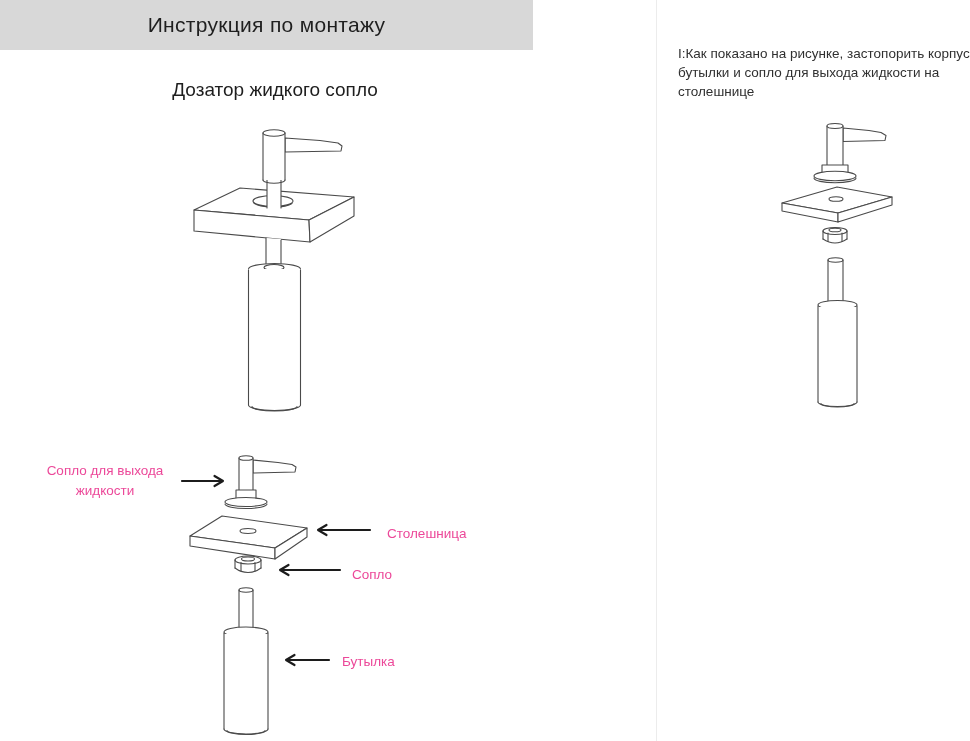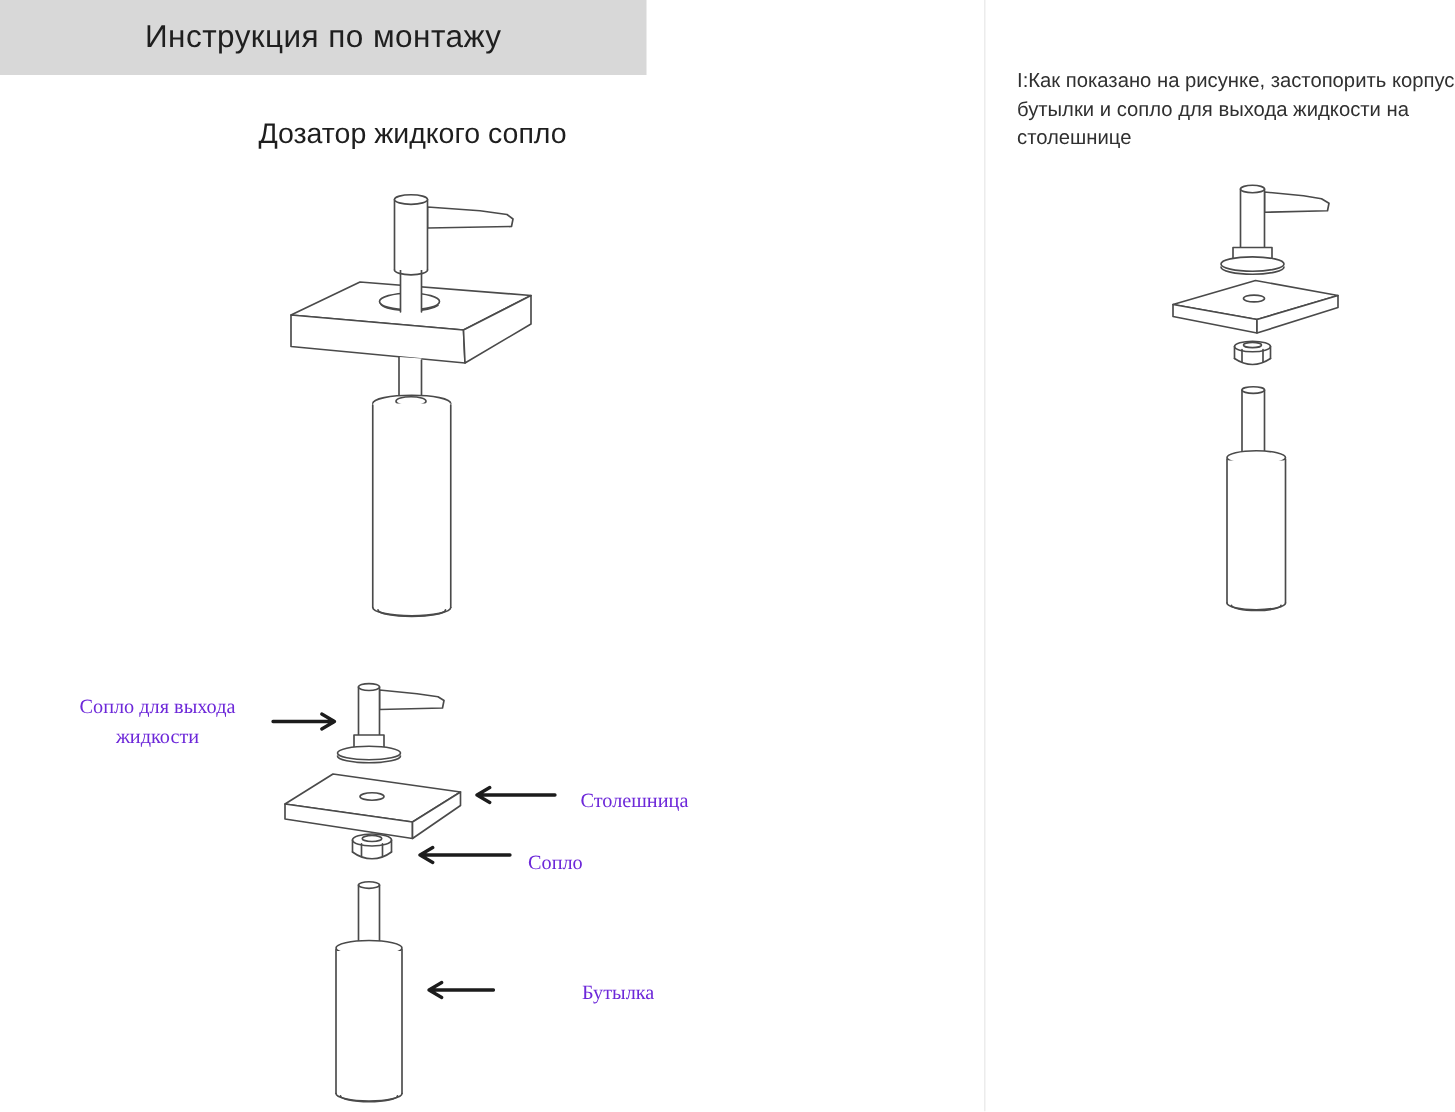--- a/index.html
+++ b/index.html
@@ -3,46 +3,46 @@
 <meta charset="utf-8">
 <style>
   html,body{margin:0;padding:0;}
   body{
     width:970px;height:741px;position:relative;overflow:hidden;
     background:#ffffff;
     font-family:"Liberation Sans", sans-serif;
     color:#262626;
   }
   .header-bar{
-    position:absolute;left:0;top:0;width:431px;height:50px;
+    position:absolute;left:0;top:0;width:533px;height:50px;
     background:#d8d8d8;
     display:flex;align-items:center;justify-content:center;
   }
   .header-title{
     font-size:21px;color:#1f1f1f;letter-spacing:.3px;
   }
   .product-title{
     position:absolute;left:120px;top:79px;width:310px;
     text-align:center;font-size:19px;color:#1e1e1e;
   }
   .divider{
     position:absolute;left:656px;top:0;width:1px;height:741px;
     background:#ececec;
   }
   .step-note{
     position:absolute;left:678px;top:44px;width:298px;
     font-size:13.5px;line-height:19px;color:#303030;
   }
   .part-label{
-    position:absolute;font-size:13.5px;line-height:1.45;color:#6d28d9;font-family:Liberation Serif, serif;
+    position:absolute;font-size:13.5px;line-height:1.45;color:#ec4899;
   }
   .label-nozzle{left:40px;top:461px;width:130px;text-align:center;}
   .label-countertop{left:387px;top:524px;}
   .label-nut{left:352px;top:565px;}
-  .label-bottle{left:342px;top:652px;margin-left:46px;}
+  .label-bottle{left:342px;top:652px;}
   svg{position:absolute;overflow:visible;}
   .svg-assembled{left:150px;top:118px;}
   .svg-exploded{left:30px;top:438px;}
   .svg-exploded-small{left:765px;top:118px;}
   .ln{fill:none;stroke:#4a4a4a;stroke-width:1.1;stroke-linejoin:round;stroke-linecap:round;}
   .fw{fill:#ffffff;stroke:#4a4a4a;stroke-width:1.1;stroke-linejoin:round;}
   .fwn{fill:#ffffff;stroke:none;}
   .ar{fill:none;stroke:#1c1c1c;stroke-width:2.2;stroke-linecap:round;}
 </style>
 </head>

